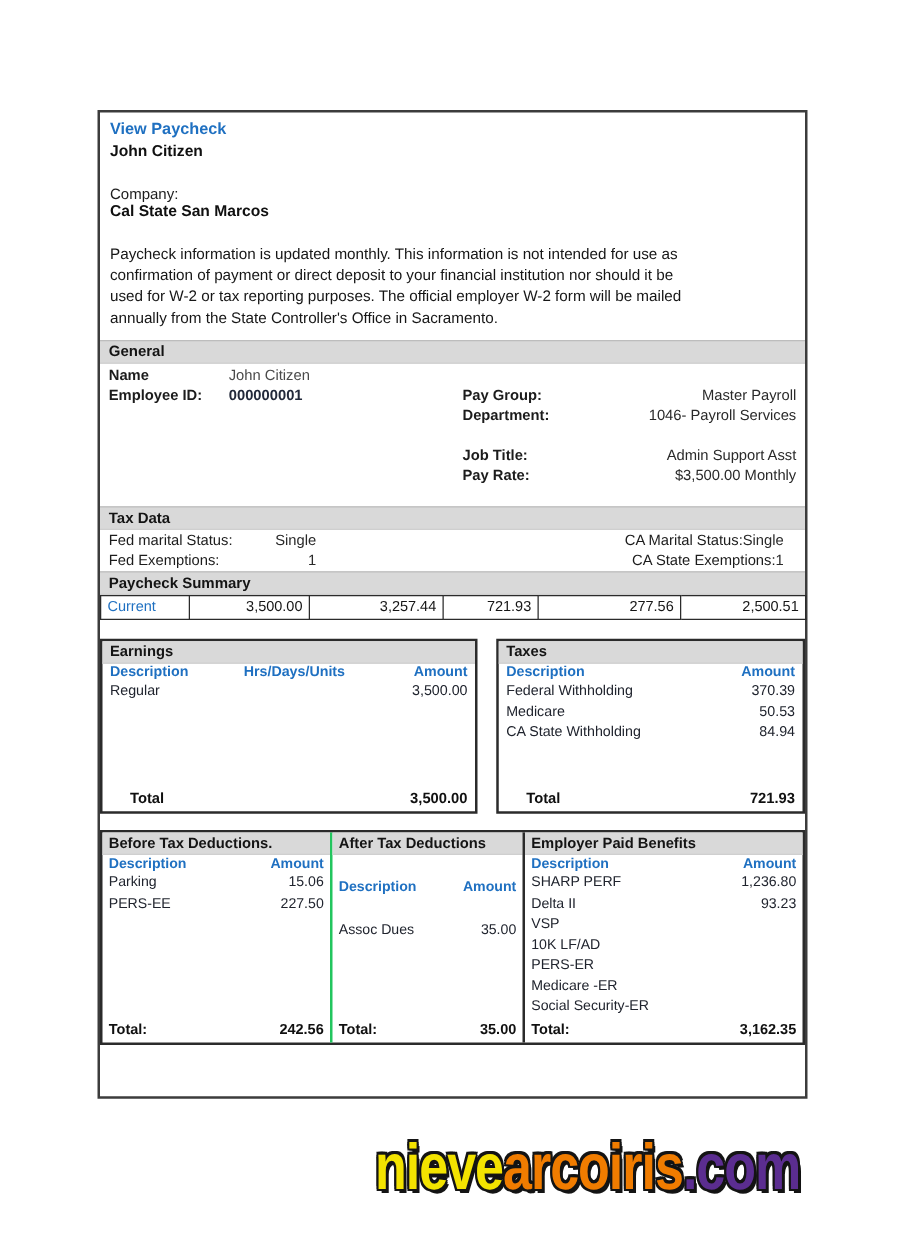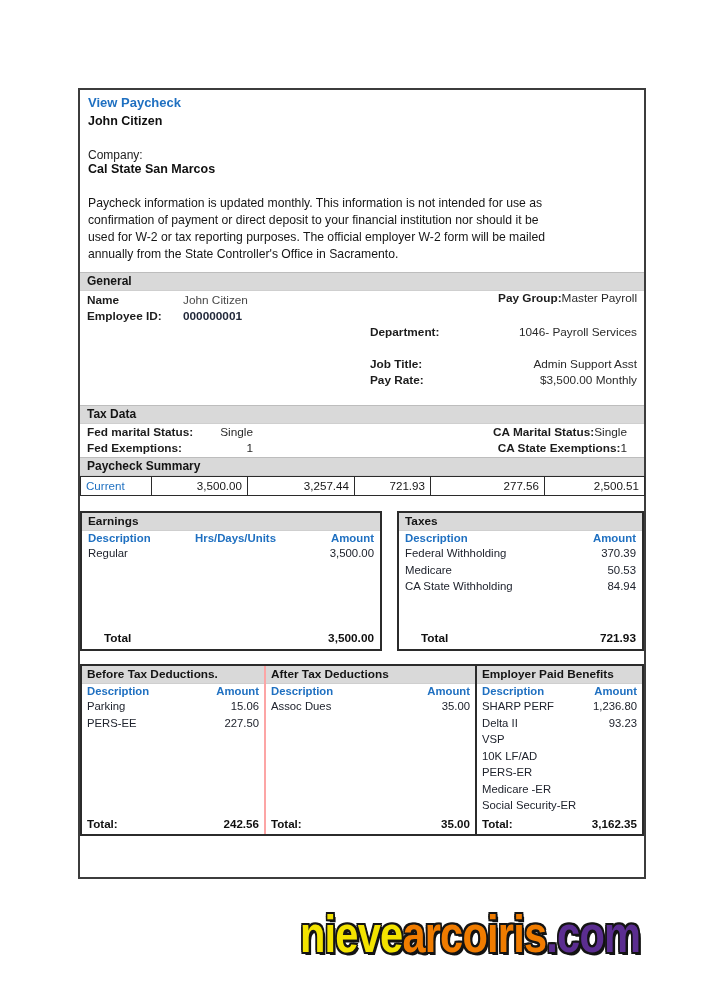--- a/index.html
+++ b/index.html
@@ -56,21 +56,21 @@
   
   .tax-body { position:relative; height:33px; font-size:11.8px; }
   .t-left-row {
     position:absolute; left:7px; width:166px;
     display:flex; justify-content:space-between;
   }
   .t-right-row {
     position:absolute; left:290px; right:17px;
     display:flex; justify-content:flex-end;
   }
-  .t-left-row .lbl, .t-right-row .lbl { font-weight:bold; color:#1c1c1c; }
+  .t-left-row .lbl, .t-right-row .lbl { font-weight:normal; color:#1c1c1c; }
   .t-left-row .val, .t-right-row .val { color:#2a2a2a; }
 
   
   table.summary { width:100%; border-collapse:collapse; table-layout:fixed; }
   table.summary th, table.summary td {
     border:1.6px solid #2b2b2b;
     font-size:11.6px;
     padding:2px 5px 3px 5px;
     overflow:hidden; white-space:nowrap;
   }
@@ -106,21 +106,21 @@
     margin-left:16px;
   }
 
   
   .bottom-panel {
     display:flex; border:2px solid #2b2b2b; height:172px; margin-top:13px;
     background:#fff;
   }
   .bcol { display:flex; flex-direction:column; }
   .bcol-1 { width:182px; }
-  .bcol-2 { width:211px; border-left:2px solid #fca5a5; }
+  .bcol-2 { width:154px; border-left:2px solid #22c55e;gap:19px; }
   .bcol-3 { flex:1; border-left:2px solid #2b2b2b; }
   .bcol .box-band { padding:1px 5px 2px 5px; }
   .bcol-head { display:flex; justify-content:space-between; padding:1px 5px; font-size:11.3px; color:#1f70c1; font-weight:bold; }
   .brow { display:flex; justify-content:space-between; padding:0 5px; font-size:11.3px; line-height:16.5px; color:#20242e; }
   .btotal {
     display:flex; justify-content:space-between;
     font-weight:bold; font-size:11.6px; color:#101010;
     padding:2px 5px 4px 5px;
   }
 
@@ -157,21 +157,21 @@
     <div class="band band-general">General</div>
     <div class="general-body">
       <div class="g-left-row" style="top:2px;">
         <span class="lbl">Name</span>
         <span class="val">John Citizen</span>
       </div>
       <div class="g-left-row" style="top:18px;">
         <span class="lbl">Employee ID:</span>
         <span class="val-strong">000000001</span>
       </div>
-      <div class="g-right-row" style="top:0;justify-content:flex-end;">
+      <div class="g-right-row" style="top:18px;">
         <span class="lbl">Pay Group:</span>
         <span class="val">Master Payroll</span>
       </div>
       <div class="g-right-row" style="top:34px;">
         <span class="lbl">Department:</span>
         <span class="val">1046- Payroll Services</span>
       </div>
       <div class="g-right-row" style="top:66px;">
         <span class="lbl">Job Title:</span>
         <span class="val">Admin Support Asst</span>

